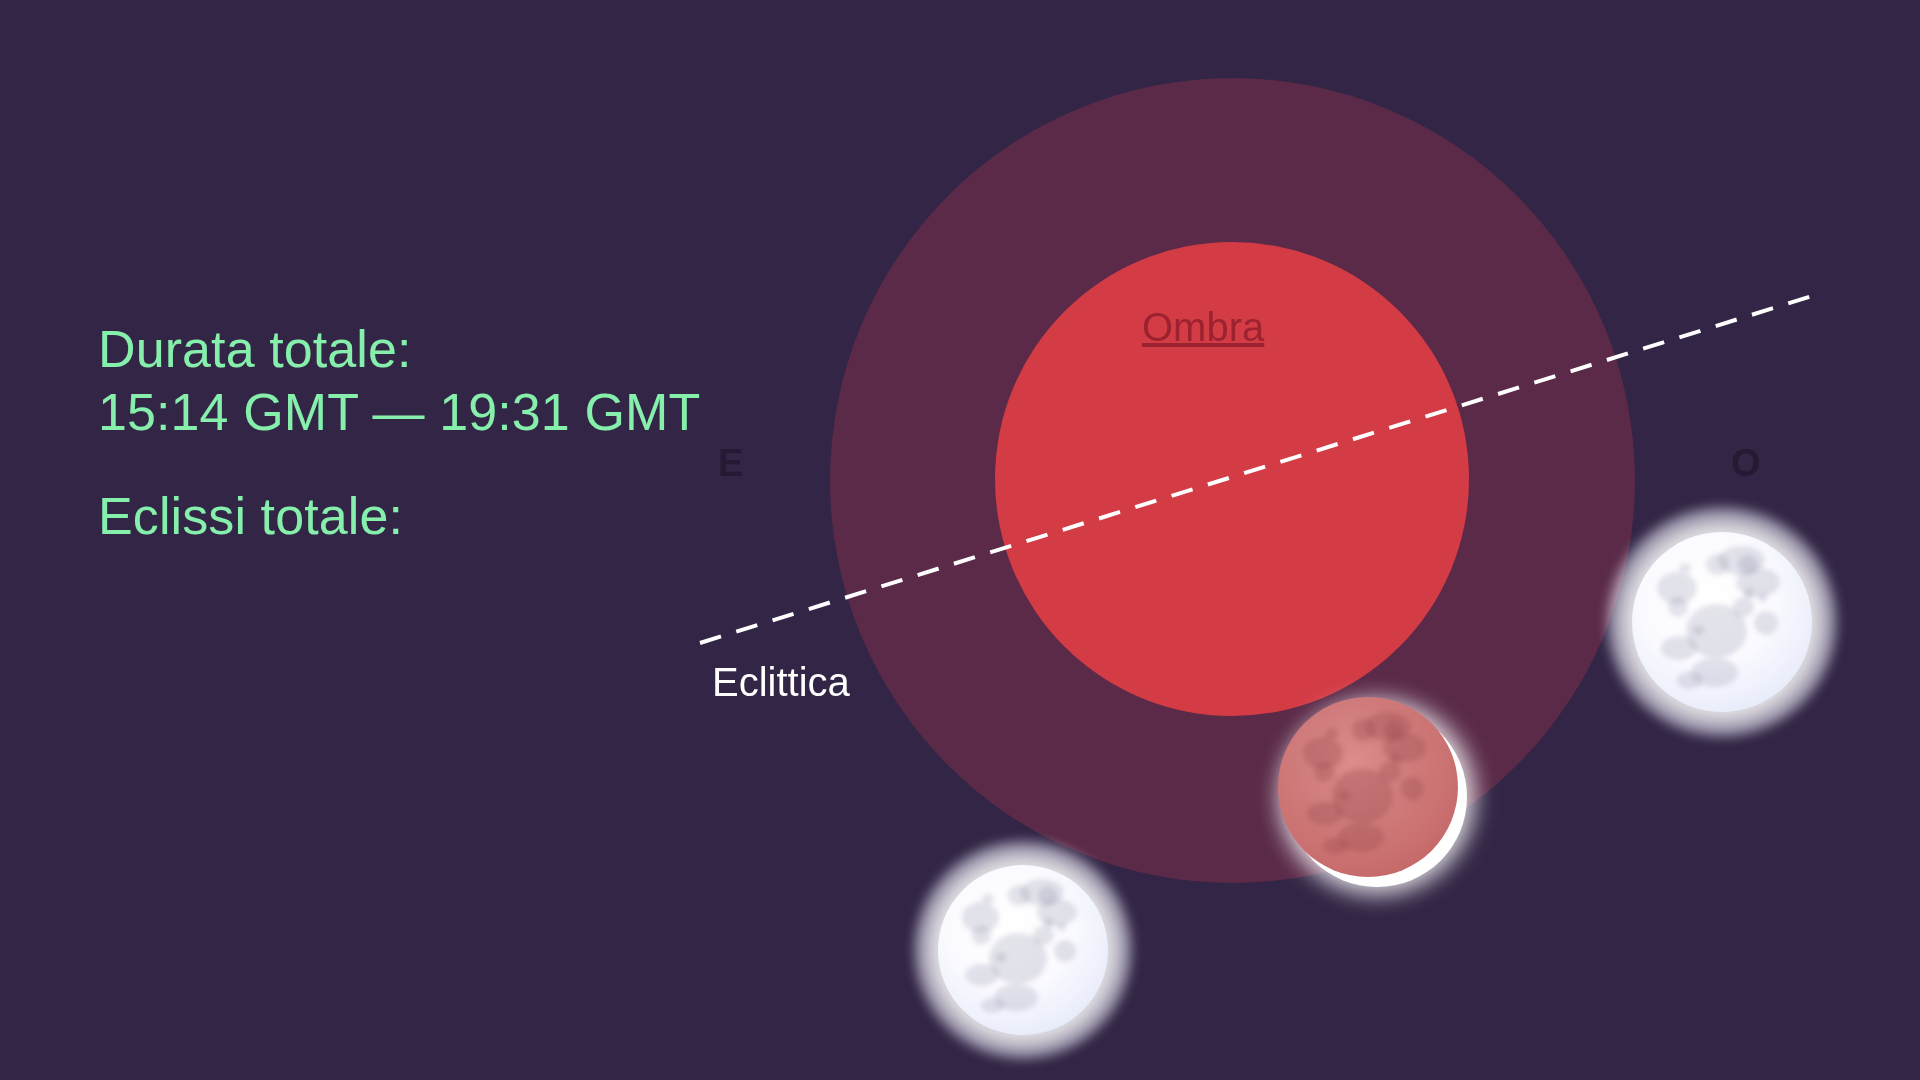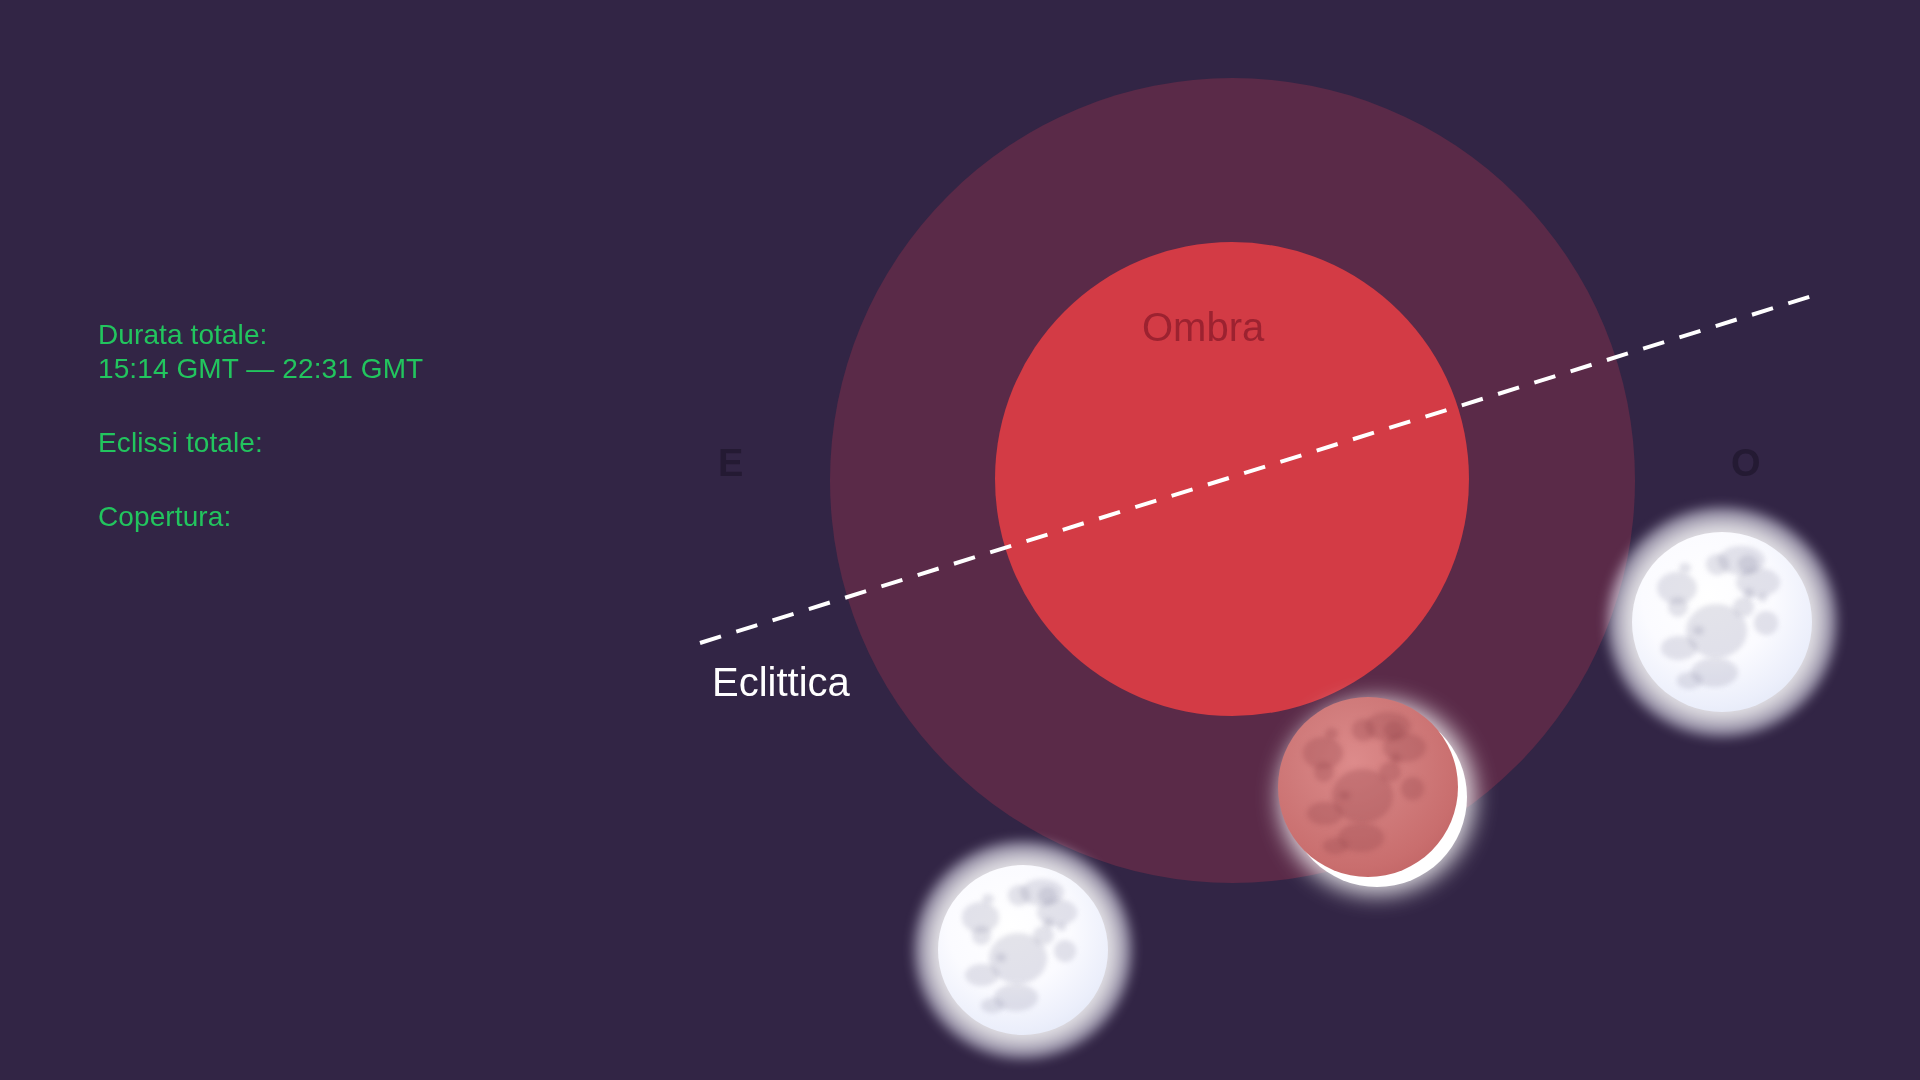--- a/index.html
+++ b/index.html
@@ -19,22 +19,22 @@
   
   #info-panel {
     position: absolute;
     left: 98px;
     top: 318px;
     width: 620px;
   }
   .info-block { margin-bottom: 40px; }
   .info-block:last-child { margin-bottom: 0; }
   .info-label, .info-value {
-    color: #22c55e;
-    font-size: 28px;
+    color: #86efac;
+    font-size: 52px;
     line-height: 1.22;
     letter-spacing: 0.1px;
     white-space: nowrap;
   }
 
   
   #penumbra {
     position: absolute;
     left: 830px;
     top: 78px;
@@ -129,21 +129,21 @@
   }
   .moon-red .mare { background: rgba(150,70,75,0.30); }
 </style>
 </head>
 <body>
 
 <div id="stage" style="background: rgb(50, 37, 69);">
 
   <div id="penumbra" style="background: rgb(90, 42, 72);"></div>
   <div id="umbra" style="background: rgb(211, 59, 69);"></div>
-  <div id="umbra-label" style="color: rgb(156, 34, 48);">Ombra</div>
+  <div id="umbra-label" style="color: rgb(156, 34, 48); text-decoration: underline;">Ombra</div>
 
   <div class="cardinal" id="cardinal-east" style="color: rgb(36, 26, 51);">E</div>
   <div class="cardinal" id="cardinal-west" style="color: rgb(36, 26, 51);">O</div>
 
   <svg id="ecliptic-svg" viewBox="0 0 1920 1080">
     <line x1="700" y1="643" x2="1812" y2="296" stroke="#ffffff" stroke-width="4" stroke-dasharray="22 16" stroke-linecap="butt"></line>
   </svg>
   <div id="ecliptic-label">Eclittica</div>
 
   <div class="moon moon-bright" style="left:938px; top:865px; width:170px; height:170px;">
@@ -211,26 +211,25 @@
       <div class="mare" style="left:70%; top:34%; width:5%;  height:5%;"></div>
       <div class="mare" style="left:34%; top:52%; width:6%;  height:5%;"></div>
       <div class="mare" style="left:25%; top:78%; width:14%; height:9%;"></div>
     </div>
   </div>
 
   <div id="info-panel">
 
     <div class="info-block">
       <div class="info-label">Durata totale:</div>
-      <div class="info-value">15:14 GMT — 22:31 GMT</div>
+      <div class="info-value">15:14 GMT — 19:31 GMT</div>
     </div>
 
     <div class="info-block">
       <div class="info-label">Eclissi totale:</div>
     </div>
 
     <div class="info-block">
-      <div class="info-label">Copertura:</div>
     </div>
 
   </div>
 
 </div>
 
 </body></html>

